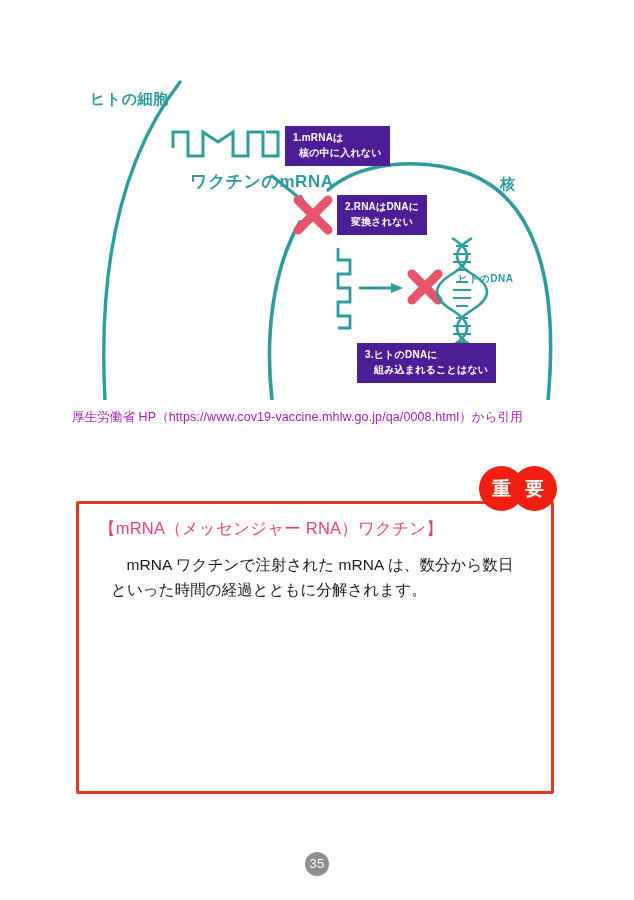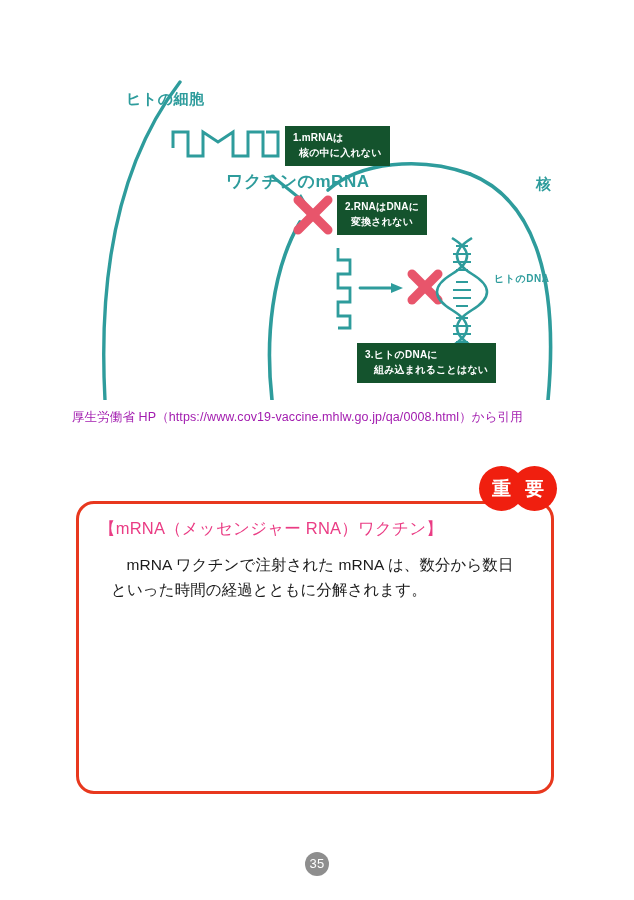--- a/index.html
+++ b/index.html
@@ -25,30 +25,29 @@
     height: 330px;
   }
   #figure svg { display: block; }
 
   .fig-label {
     position: absolute;
     color: #2e9c9c;
     font-weight: bold;
     letter-spacing: 0.5px;
     white-space: nowrap;
-    margin-left: 36px;
   }
   #label-cell   { left: 30px;  top: 20px;  font-size: 15px; }
   #label-mrna   { left: 130px; top: 100px; font-size: 17px; }
   #label-nucleus{ left: 440px; top: 105px; font-size: 15px; }
   #label-humandna{ left: 398px; top: 202px; font-size: 10px; }
 
   .step-box {
     position: absolute;
-    background: #14532d;
+    background: #4c1d95;
     color: #ffffff;
     font-size: 10px;
     font-weight: bold;
     line-height: 1.45;
     padding: 5px 8px 6px 8px;
     white-space: pre;
     letter-spacing: 0.2px;
   }
   #step-1 { left: 225px; top: 56px; }
   #step-2 { left: 277px; top: 125px; }
@@ -68,21 +67,21 @@
 
   
   #callout {
     position: absolute;
     left: 76px;
     top: 501px;
     width: 478px;
     height: 293px;
     box-sizing: border-box;
     border: 3px solid #e8381e;
-    border-radius: 18px;
+    border-radius: 2px;
     background: #ffffff;
   }
   #callout-inner {
     padding: 14px 20px 0 20px;
   }
   #callout-heading {
     color: #ea3c84;
     font-size: 16.5px;
     font-weight: normal;
     margin: 0 0 6px 0;

